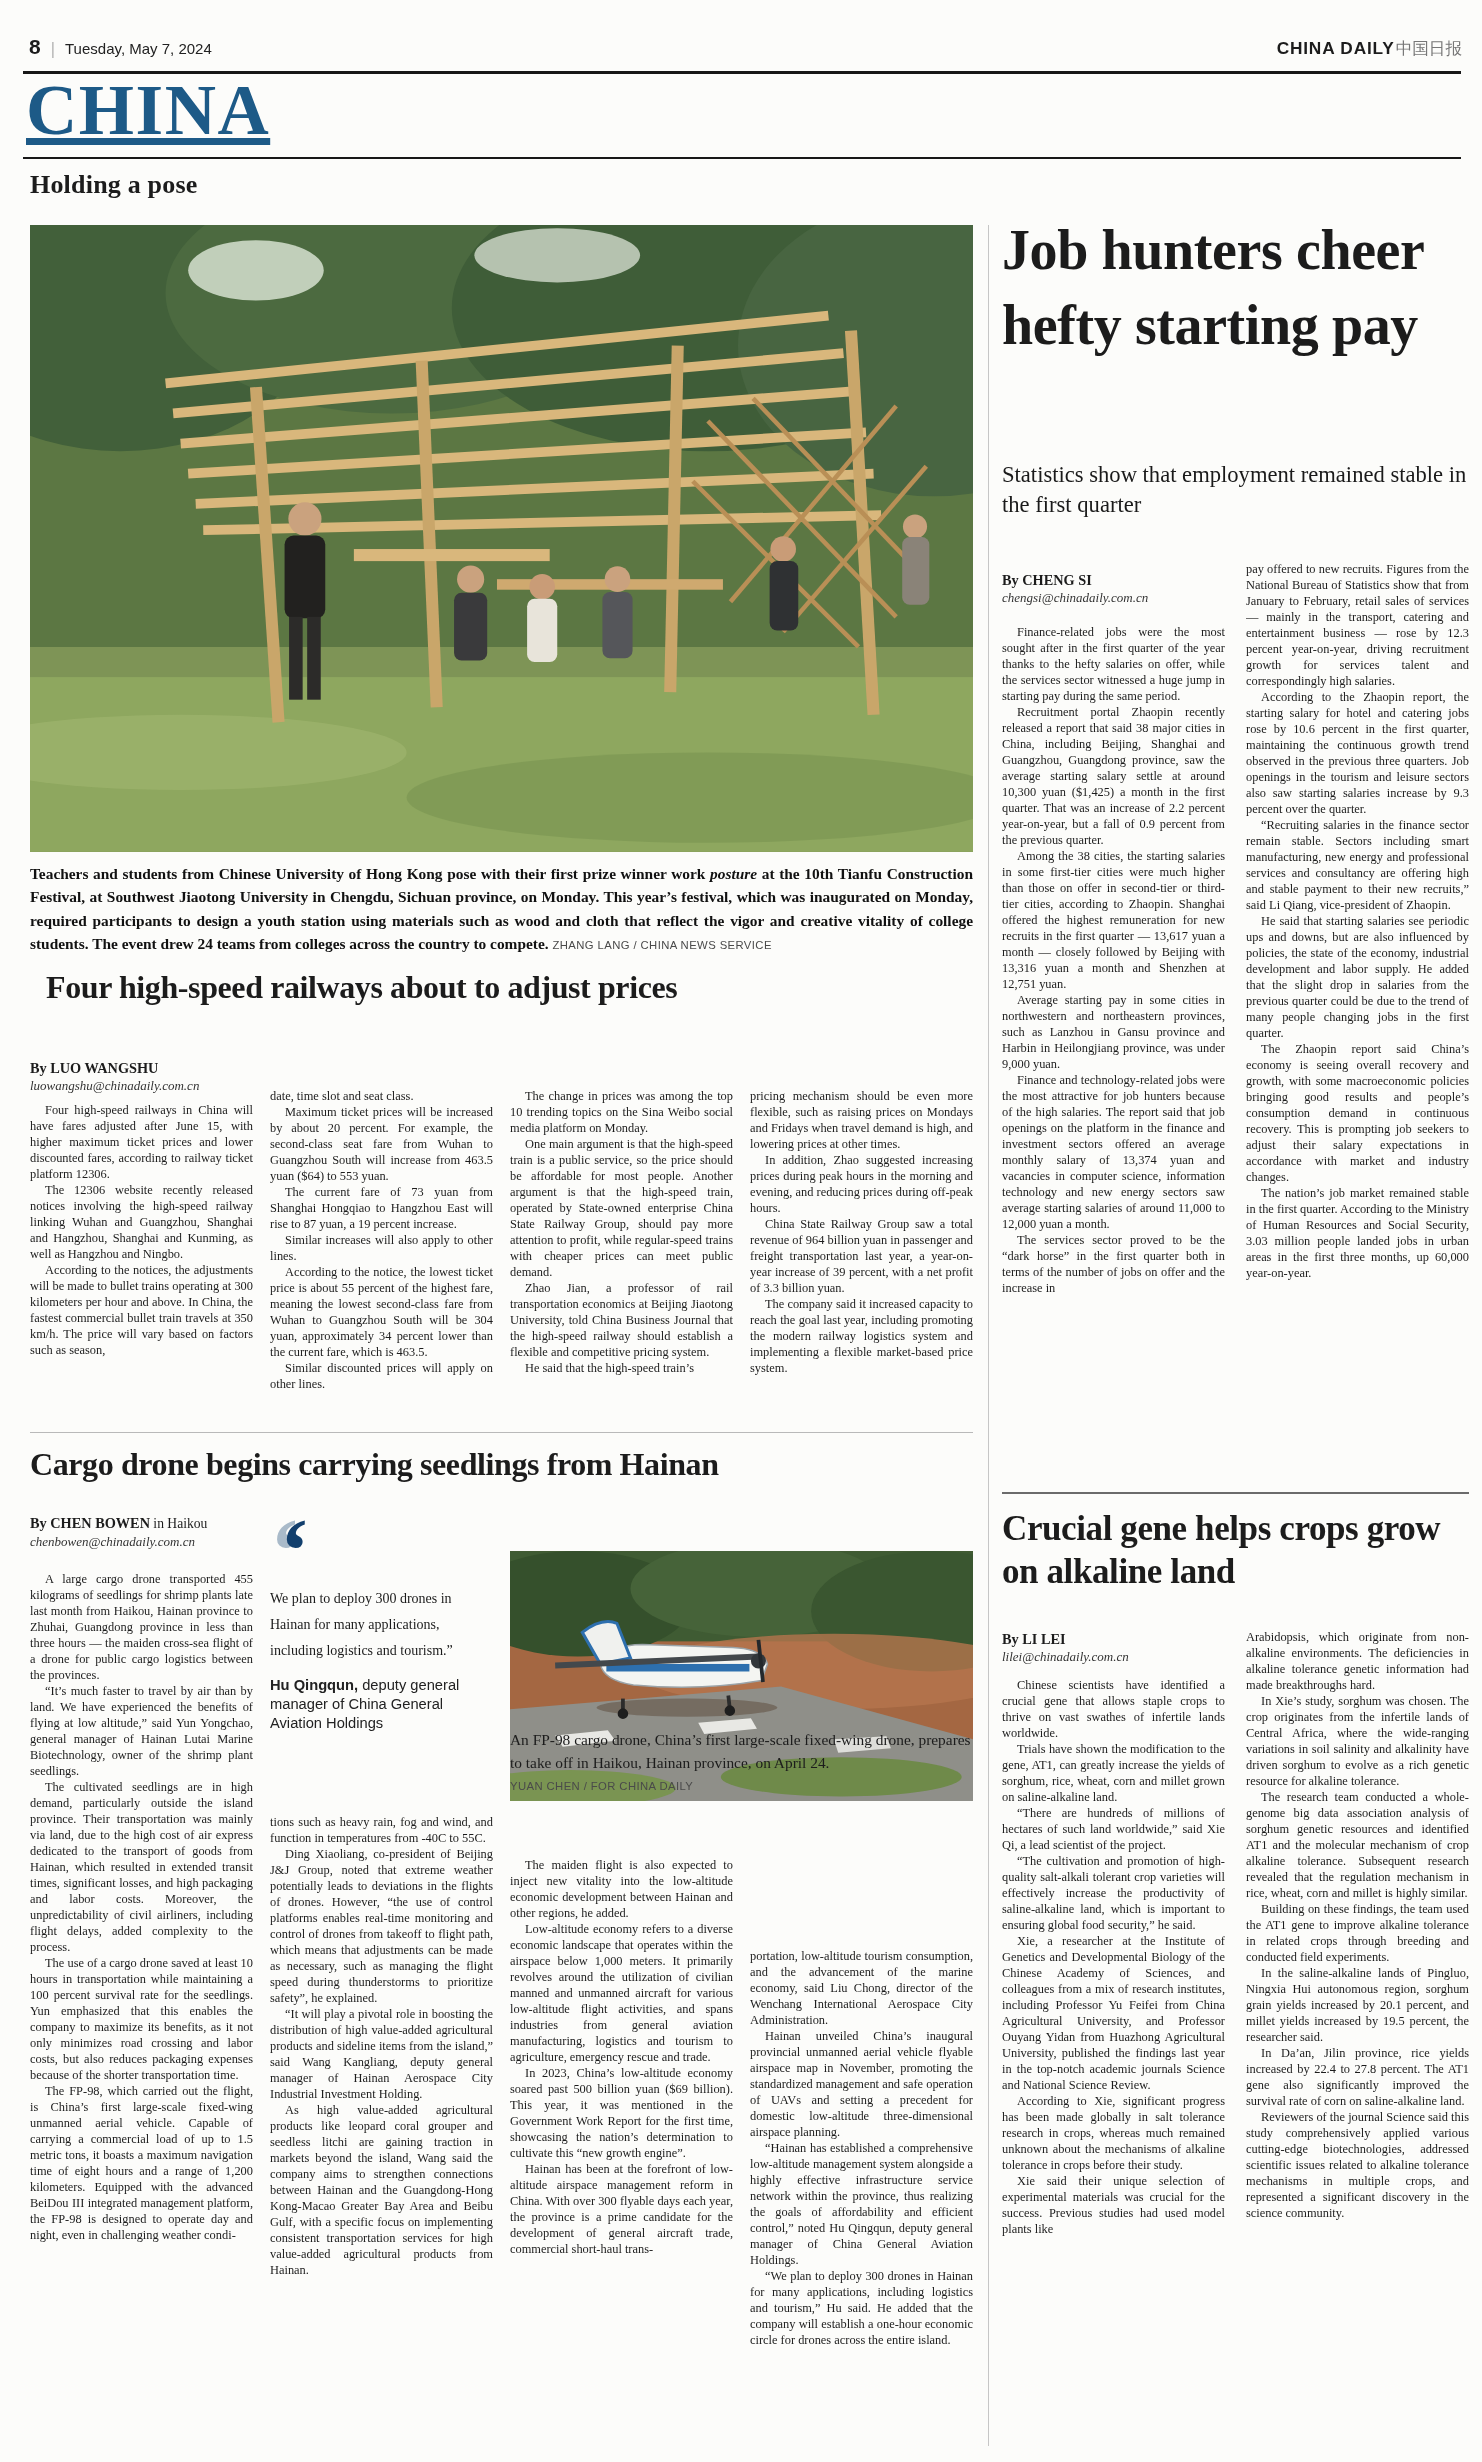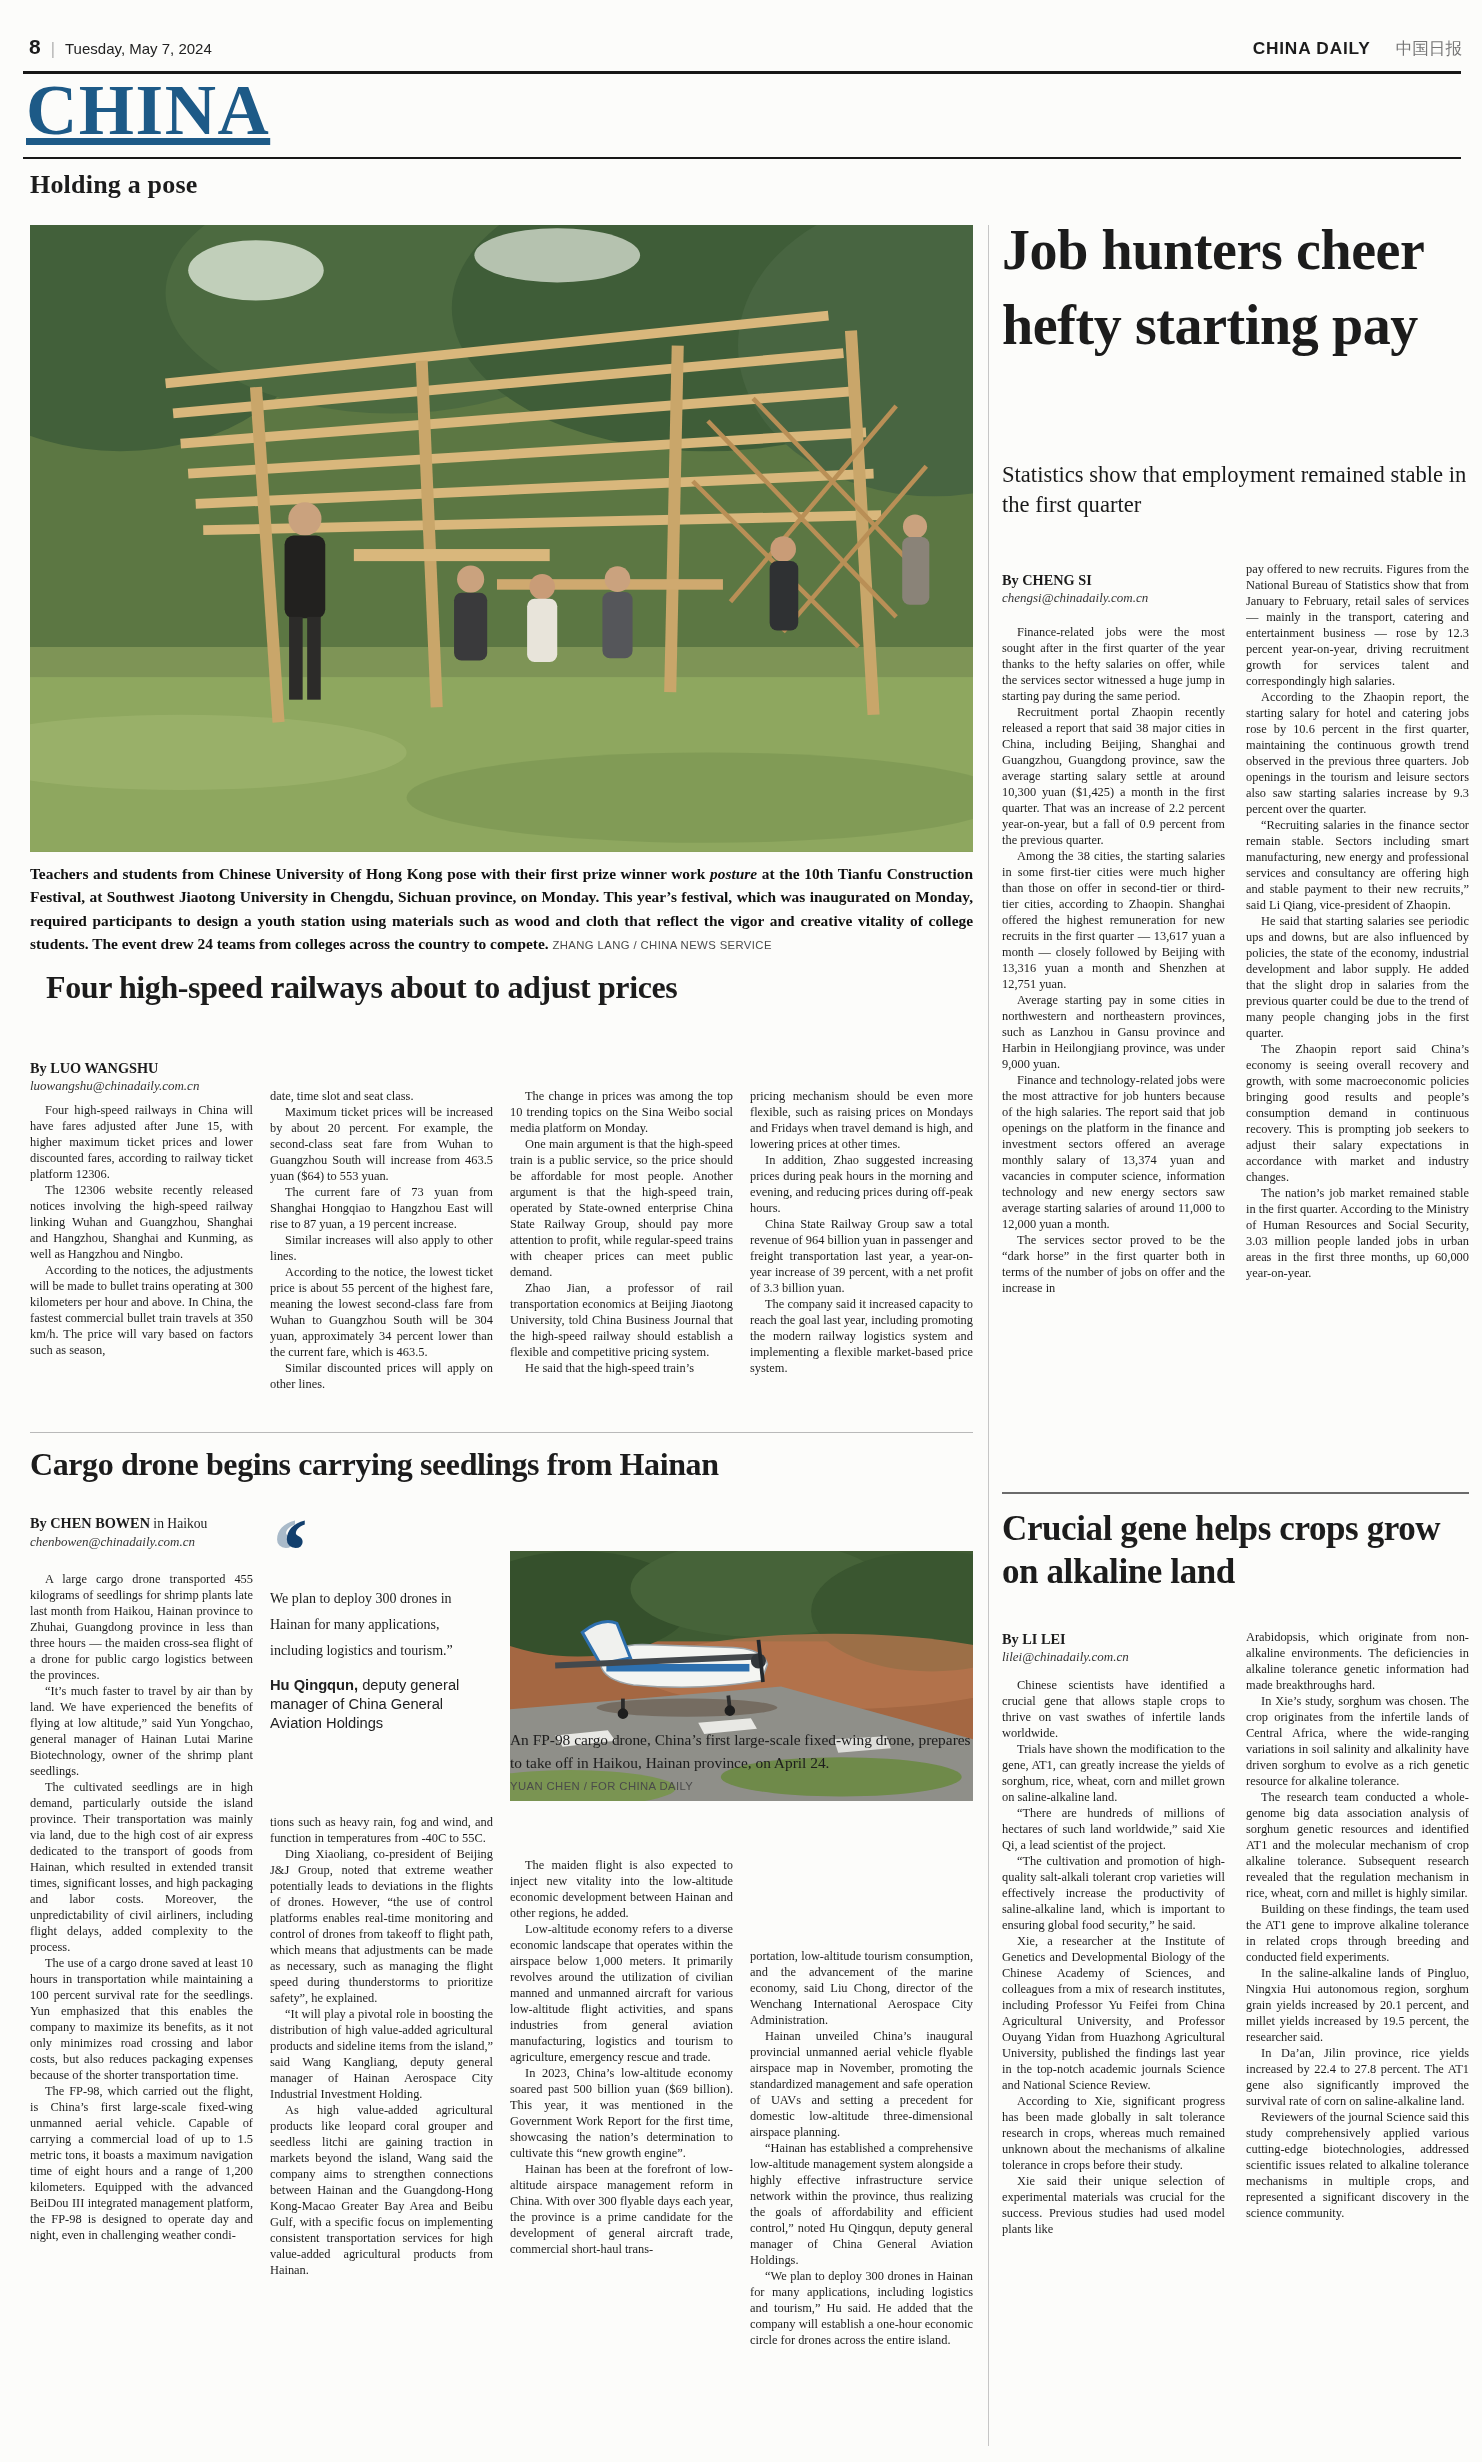--- a/index.html
+++ b/index.html
@@ -8,21 +8,21 @@
     background:#fcfcfa; color:#1c1c1c; overflow:hidden;
     font-family:"Liberation Serif", serif;
   }
   .abs { position:absolute; }
 
   
   .hdr-left { left:29px; top:35px; display:flex; align-items:baseline; gap:10.5px; }
   .pageno { font-family:"Liberation Sans",sans-serif; font-weight:bold; font-size:21px; }
   .hdr-sep { color:#888; font-size:16.6px; }
   .hdr-date { font-family:"Liberation Sans",sans-serif; font-size:15px; color:#222; }
-  .hdr-right { right:21px; top:38px; display:flex; align-items:baseline; gap:25px; }
+  .hdr-right { right:21px; top:38px; display:flex; align-items:baseline; gap:1px; }
   .brand { font-family:"Liberation Sans",sans-serif; font-weight:bold; font-size:17.3px; letter-spacing:0.8px; }
   .brand-cn { font-size:16.6px; color:#777; }
   .rule { background:#171717; }
   .thin-rule { background:#b9b9b9; }
 
   .masthead { left:26px; top:75px; font-size:71px; font-weight:bold; color:#1d5a87; letter-spacing:1.5px; line-height:1;text-decoration:underline; }
 
   .kicker { left:30px; top:170px; font-size:26px; font-weight:bold; letter-spacing:0.2px; }
 
   .photo { overflow:hidden; background:#7b9158; }

